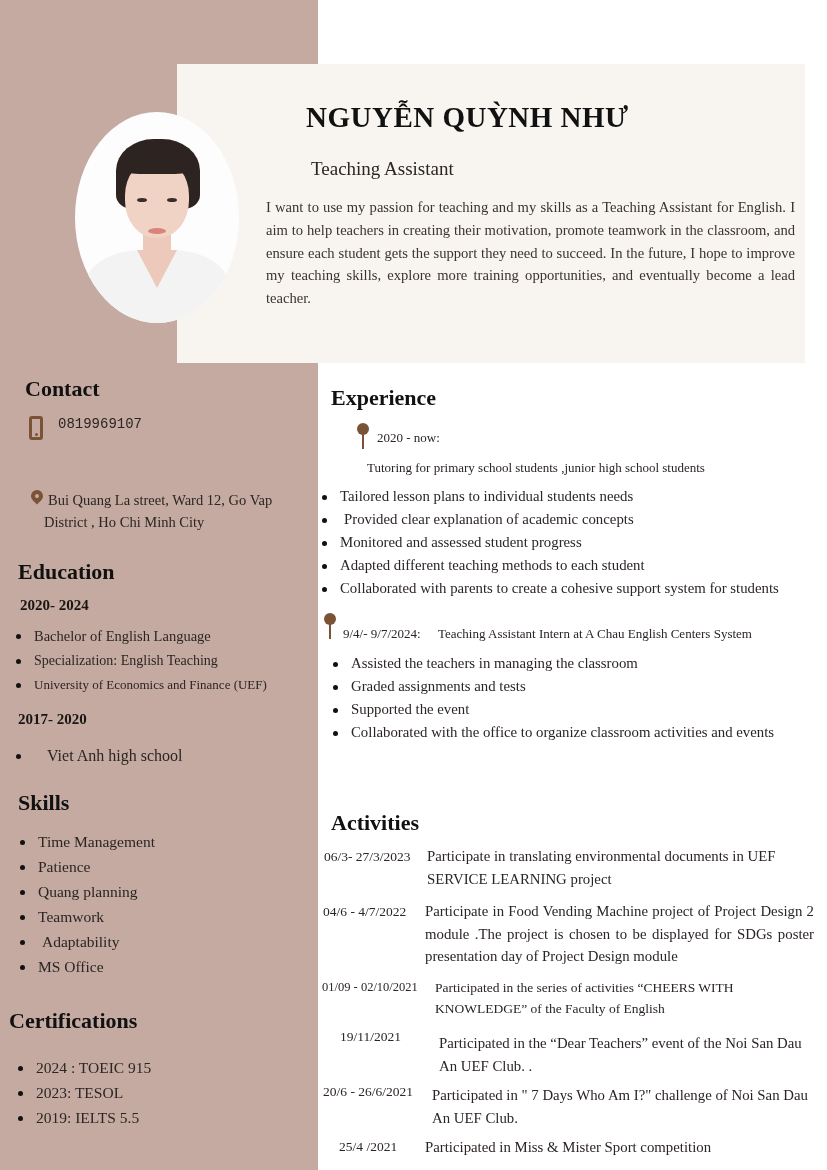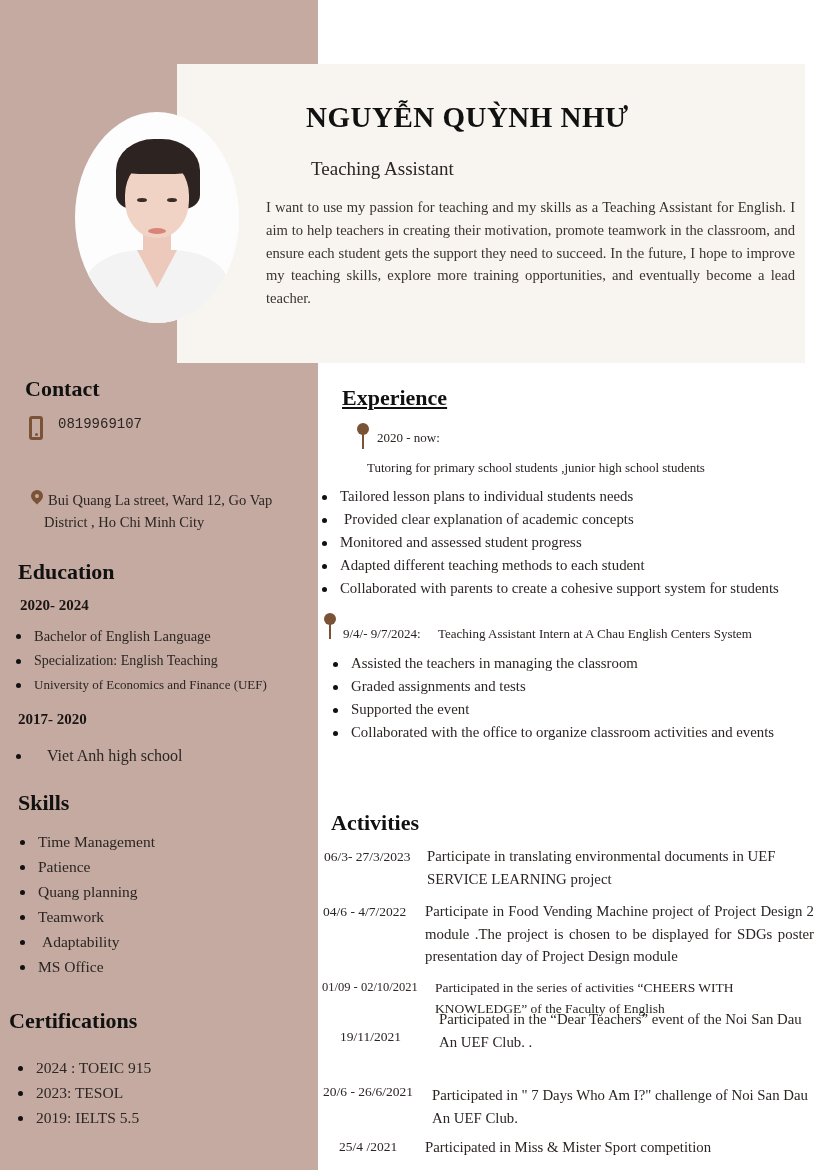--- a/index.html
+++ b/index.html
@@ -95,21 +95,21 @@
   <li>MS Office</li>
 </ul>
 
 <div class="side-h" style="left:9px; top:1008px;">Certifications</div>
 <ul class="blist" style="left:16px; top:1055px; font-size:15.5px; line-height:25px;">
   <li>2024 : TOEIC 915</li>
   <li>2023: TESOL</li>
   <li>2019: IELTS 5.5</li>
 </ul>
 
-<div class="main-h" style="left:342px; top:385px;text-decoration:underline;">Experience</div>
+<div class="main-h" style="left:331px; top:385px;">Experience</div>
 
 <div class="pin" style="left:357px; top:423px;">
     <div class="head"></div>
     <div class="stem"></div>
   </div>
 <div class="side-text" style="left:377px; top:430px; font-size:13px;">2020 - now:</div>
 <div class="side-text" style="left:367px; top:460px; font-size:13px;">Tutoring for primary school students ,junior high school students</div>
 <ul class="blist" style="left:320px; top:485px; font-size:14.8px; line-height:23px;">
   <li>Tailored lesson plans to individual students needs</li>
   <li style="padding-left:24px;">Provided clear explanation of academic concepts</li>
@@ -136,19 +136,19 @@
 <div class="act-date" style="left:324px; top:849px;">06/3- 27/3/2023</div>
 <div class="act-desc" style="left:427px; top:845px; width:370px;">Participate in translating environmental documents in UEF SERVICE LEARNING project</div>
 
 <div class="act-date" style="left:323px; top:904px;">04/6 - 4/7/2022</div>
 <div class="act-desc" style="left:425px; top:900px; width:389px; text-align:justify;">Participate in Food Vending Machine project of Project Design 2 module .The project is chosen to be displayed for SDGs poster presentation day of Project Design module</div>
 
 <div class="act-date" style="left:322px; top:980px; font-size:12.5px;">01/09 - 02/10/2021</div>
 <div class="act-desc" style="left:435px; top:977px; width:345px; font-size:13.5px; line-height:21px;">Participated in the series of activities “CHEERS WITH KNOWLEDGE” of the Faculty of English</div>
 
 <div class="act-date" style="left:340px; top:1029px;">19/11/2021</div>
-<div class="act-desc" style="left:439px; top:1008px; width:375px;">Participated in the “Dear Teachers” event of  the Noi San Dau An UEF Club. .</div>
+<div class="act-desc" style="left:439px; top:1032px; width:375px;">Participated in the “Dear Teachers” event of  the Noi San Dau An UEF Club. .</div>
 
 <div class="act-date" style="left:323px; top:1084px;">20/6 - 26/6/2021</div>
 <div class="act-desc" style="left:432px; top:1084px; width:385px;">Participated in " 7 Days Who Am I?" challenge of  Noi San Dau An UEF Club.</div>
 
 <div class="act-date" style="left:339px; top:1139px;">25/4 /2021</div>
 <div class="act-desc" style="left:425px; top:1136px; width:390px;">Participated in Miss &amp; Mister Sport competition</div>
 
 </body></html>

